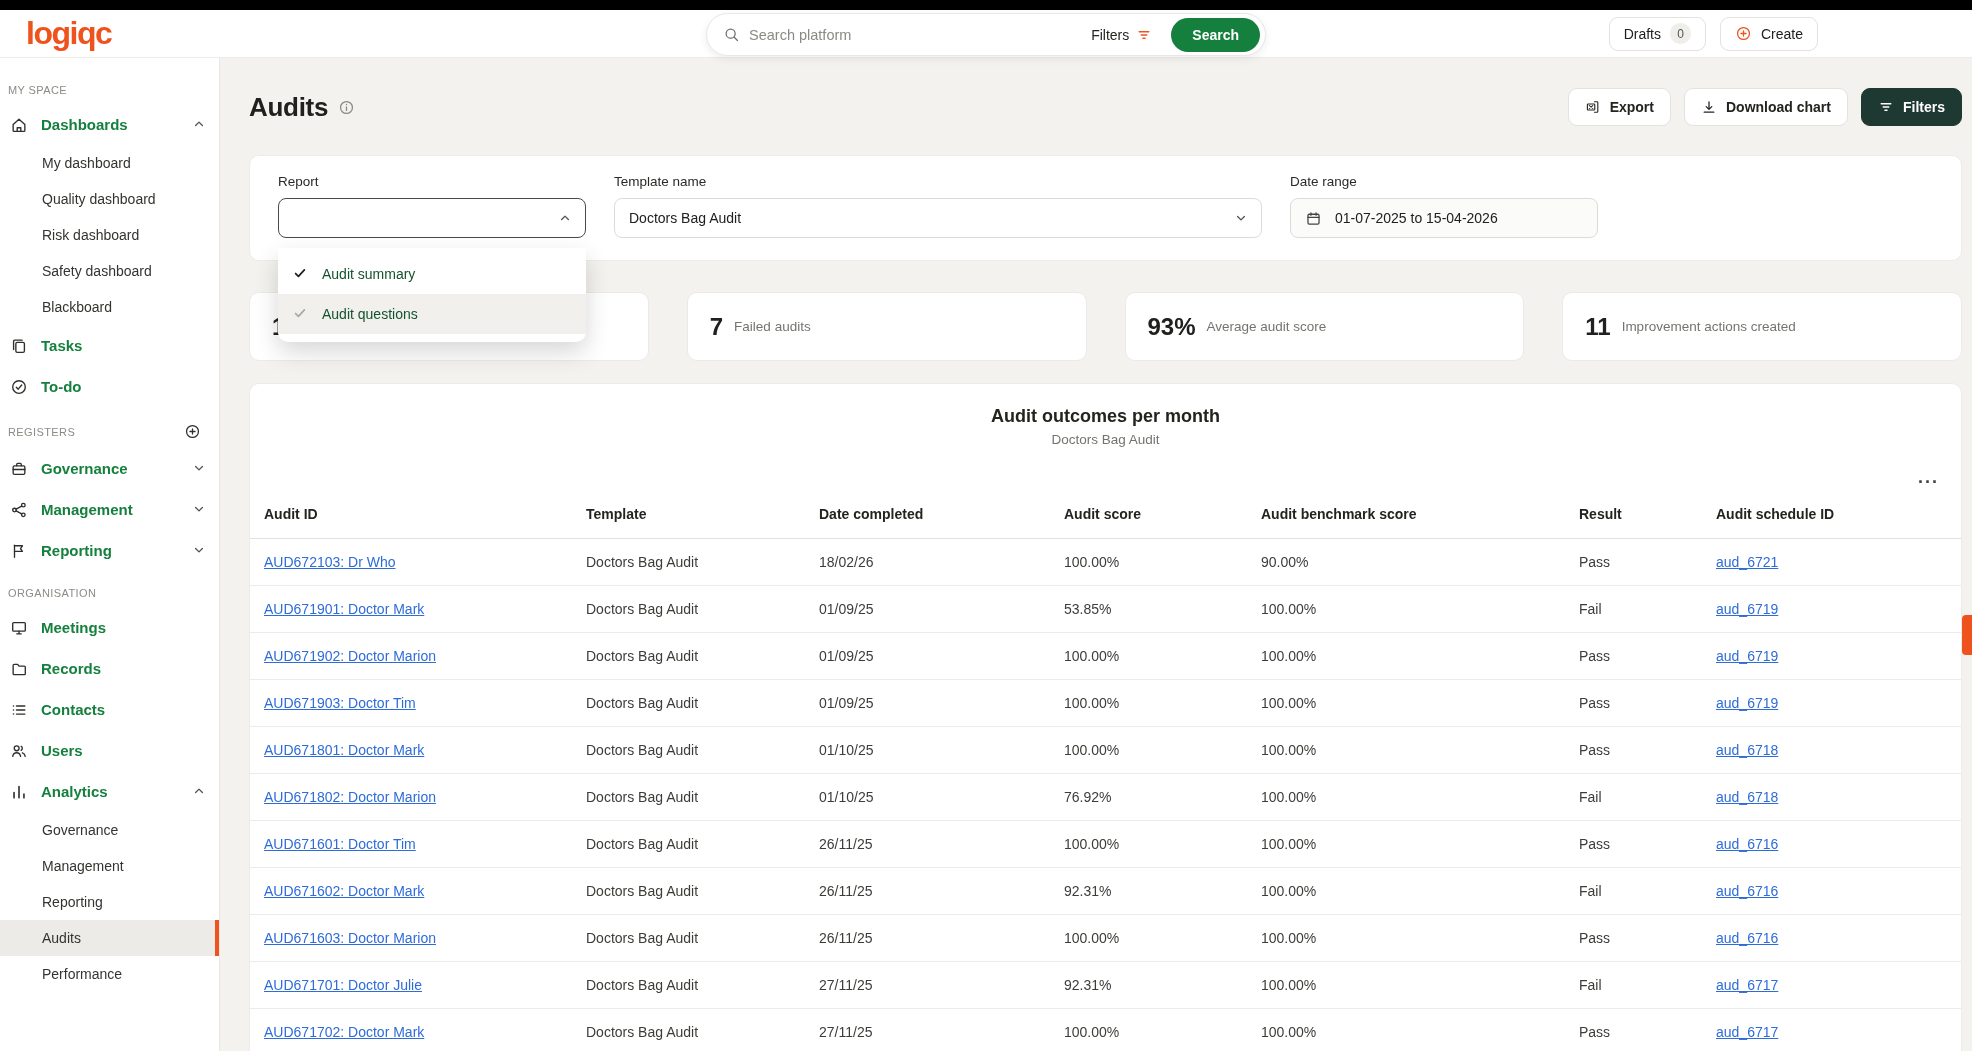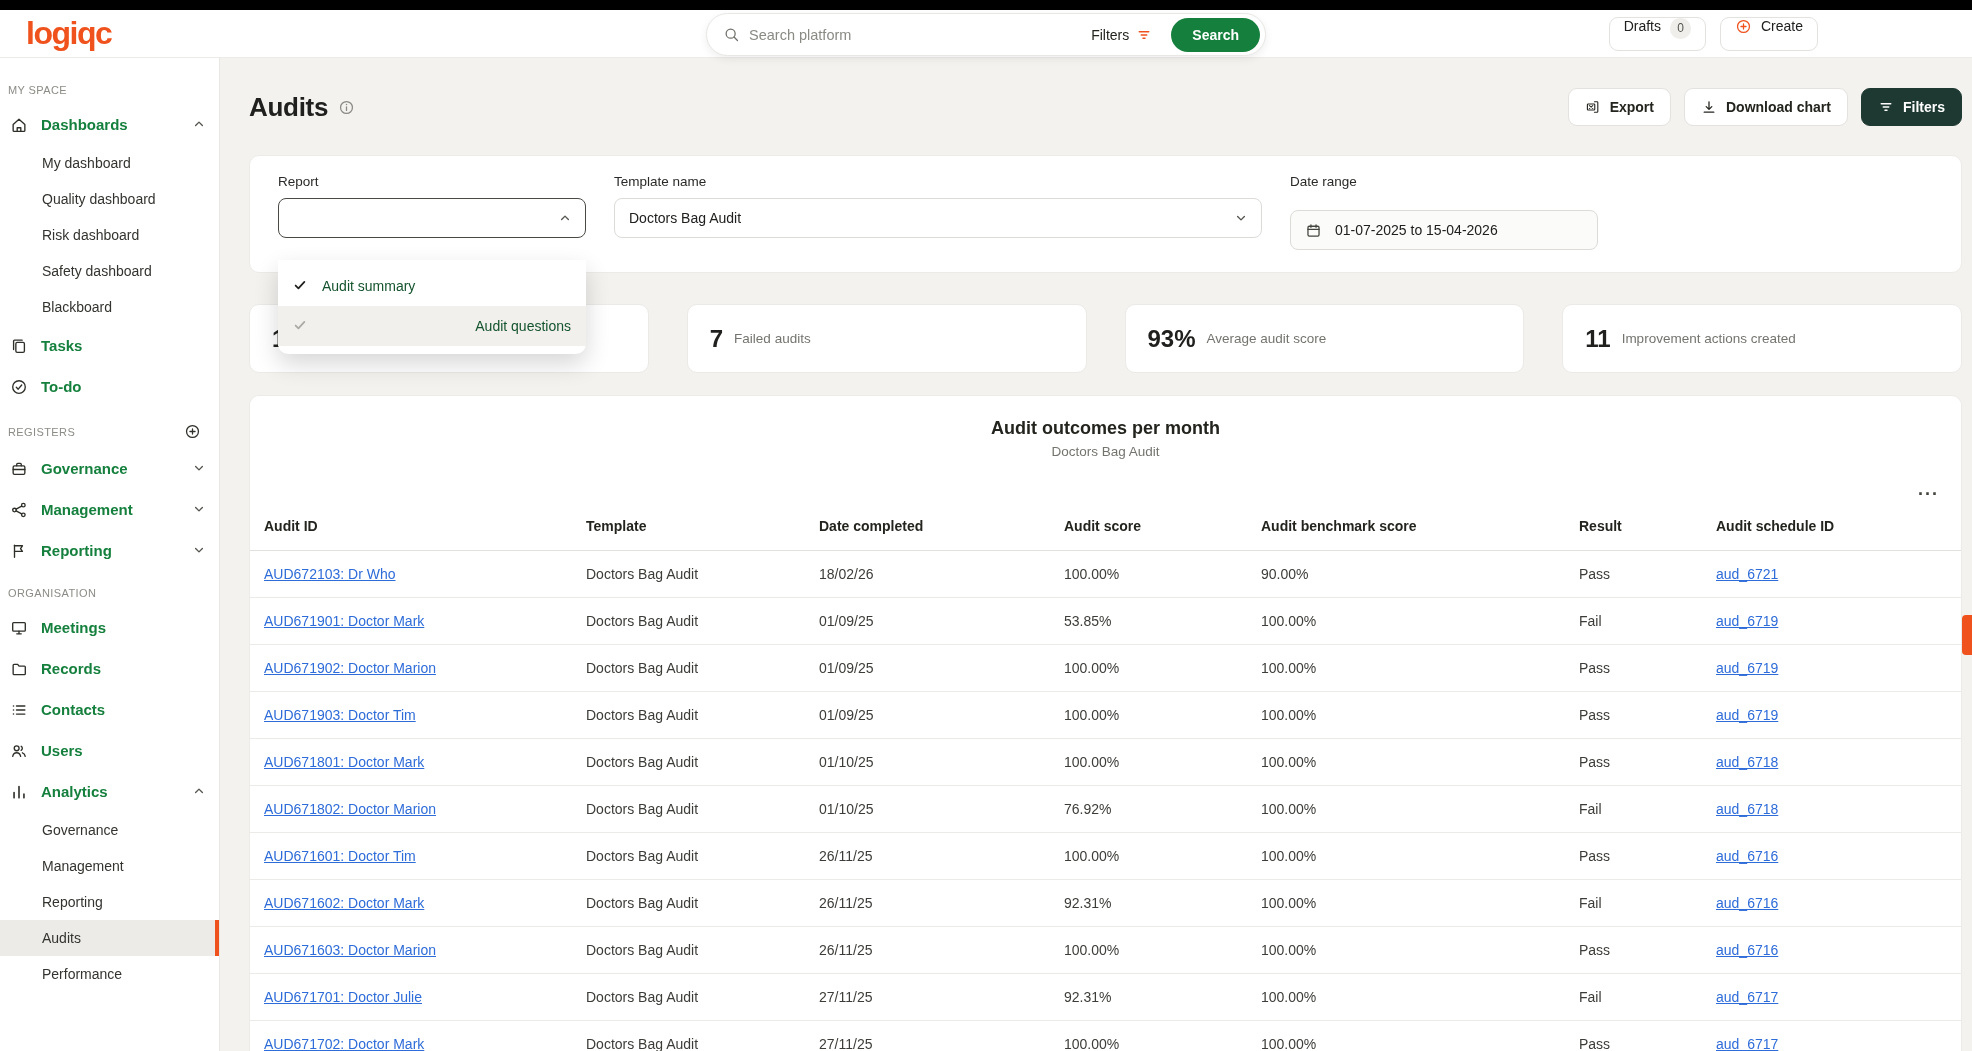--- a/index.html
+++ b/index.html
@@ -17,21 +17,21 @@
   .search-wrap { position:absolute; left:50%; top:3px; transform:translateX(-50%); width:560px; height:43px;
     background:#fff; border:1px solid #E8E7E4; border-radius:24px; box-shadow:0 3px 8px rgba(0,0,0,.07);
     display:flex; align-items:center; padding:0 5px 0 16px; gap:9px; }
   .s-ic { color:#6F6F6A; }
   .search-input { border:none; outline:none; flex:1; font-size:14.5px; color:#20201E; background:transparent; font-family:inherit; }
   .search-input::placeholder { color:#8A8A85; }
   .search-filters { display:flex; align-items:center; gap:7px; font-size:14px; color:#24241F; margin-right:10px; cursor:pointer; }
   .sf-ic { color:#F0521D; }
   .search-btn { background:#15803d; color:#fff; border:none; border-radius:20px; height:34px; padding:0 21px; font-size:14px; font-weight:700; }
   .header-right { margin-left:auto; margin-right:154px; display:flex; gap:14px; }
-  .hbtn { height:34px; border:1px solid #E3E2DF; background:#fff; border-radius:9px; display:flex; align-items:flex-start; gap:9px; padding:0 14px; font-size:14px; color:#20201E; }
+  .hbtn { height:34px; border:1px solid #E3E2DF; background:#fff; border-radius:9px; display:flex; align-items:center; gap:9px; padding:0 14px; font-size:14px; color:#20201E; }
   .drafts-badge { background:#EFEEEB; border-radius:10px; min-width:21px; height:21px; display:flex; align-items:center; justify-content:center; font-size:12px; color:#55554F; }
   .create-ic { color:#F0521D; }
 
   
   .body-row { display:flex; height:993px; }
 
   
   .sidebar { width:220px; background:#fff; border-right:1px solid #E8E7E4; padding-top:10px; position:relative; overflow:hidden; flex:none; }
   .side-sec { display:flex; align-items:center; justify-content:space-between; padding:16px 18px 8px 8px; font-size:11px; letter-spacing:.4px; color:#8C8C86; font-weight:500; }
   .sec-add { color:#2F2F2A; cursor:pointer; }
@@ -55,28 +55,28 @@
   .abtn.dark .icn { color:#fff; }
 
   
   .filter-card { margin-top:27px; background:#fff; border:1px solid #ECEBE8; border-radius:10px; padding:18px 28px 22px; display:flex; gap:28px; position:relative; z-index:20; }
   .ffield { display:flex; flex-direction:column; }
   .ffield.report { position:relative; }
   .flabel { font-size:13.5px; color:#2A2A28; margin-bottom:9px; }
   .fctl { height:40px; border-radius:8px; display:flex; align-items:center; padding:0 14px; font-size:14px; color:#20201E; background:#fff; cursor:pointer; }
   .report-ctl { width:308px; border:1.6px solid #4A4A45; justify-content:space-between; }
   .template-ctl { width:648px; border:1px solid #DCDBD8; justify-content:space-between; }
-  .date-ctl { width:308px; border:1px solid #DCDBD8; gap:13px; background:#FBFBF9;margin-top:12px; }
+  .date-ctl { width:308px; border:1px solid #DCDBD8; gap:13px; background:#FBFBF9; }
   .cal { color:#44443F; }
 
   
   .dropdown { position:absolute; left:0; top:calc(100% + 10px); width:308px; background:#fff; border-radius:0 0 10px 10px;
     box-shadow:0 10px 24px rgba(0,0,0,.16); padding:6px 0 8px; z-index:40; }
   .dd-opt { height:40px; display:flex; align-items:center; gap:13px; padding:0 15px; font-size:14px; color:#14532d; cursor:pointer; }
-  .dd-opt.hl { background:#F1F0ED;justify-content:space-between; }
+  .dd-opt.hl { background:#F1F0ED; }
   .dd-check { color:#20201E; width:16px; }
   .dd-check.muted { color:#ABAAA5; }
 
   
   .stats { margin-top:31px; display:flex; gap:38px; position:relative; z-index:1; }
   .stat-card { flex:1; height:69px; background:#fff; border:1px solid #EBEAE7; border-radius:10px; display:flex; align-items:center; padding:0 22px; gap:11px; }
   .stat-value { font-size:24px; font-weight:700; color:#20201E; }
   .stat-label { font-size:13.5px; color:#74746F; }
 
   

